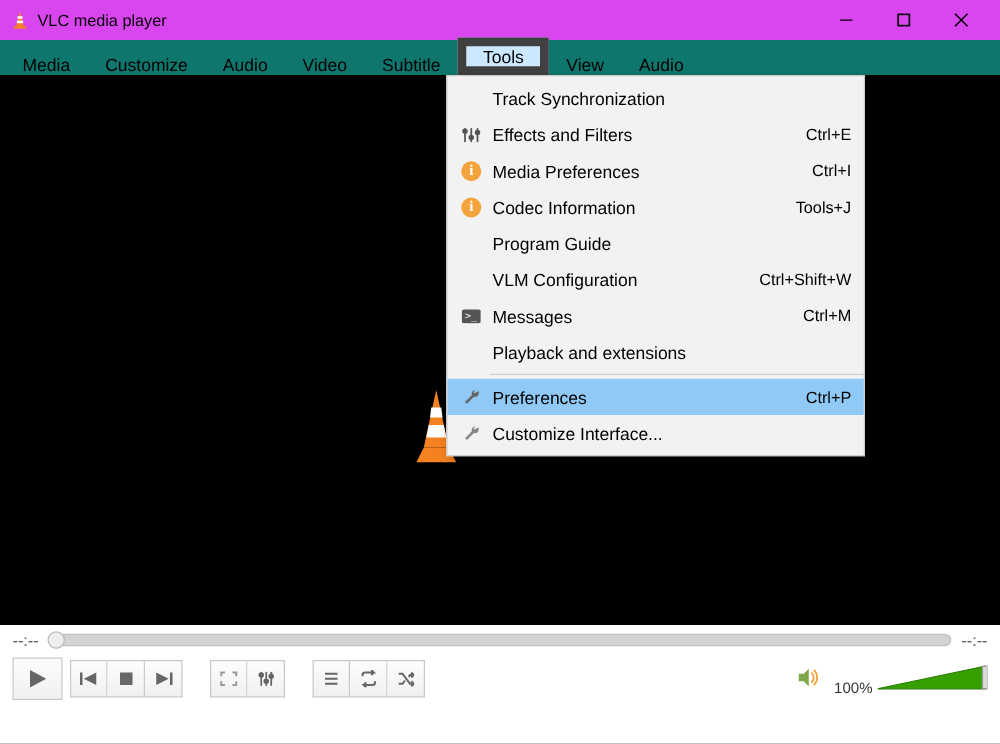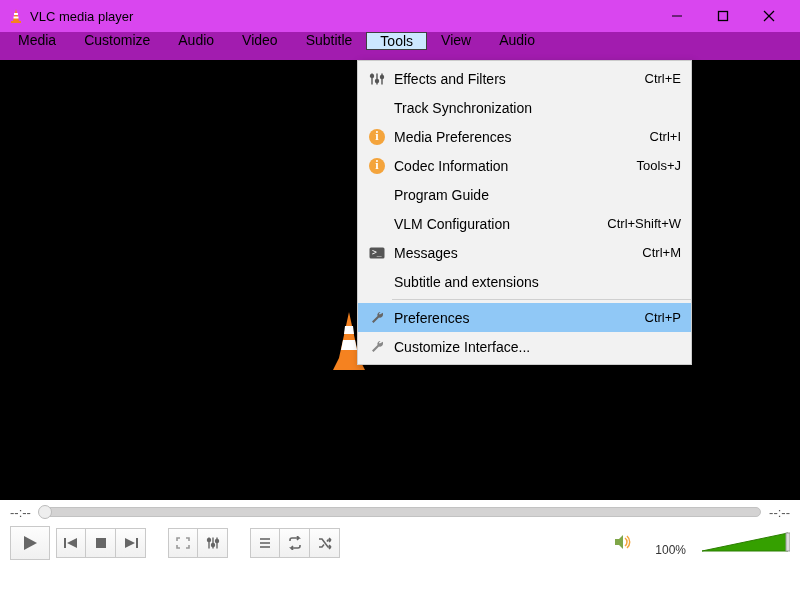--- a/index.html
+++ b/index.html
@@ -22,34 +22,34 @@
     .titlebar .app-icon { margin-right: 6px; display:flex; align-items:center; }
     .titlebar .title { flex: 1; font-size: 13px; }
     .win-btns { display: flex; gap: 0; }
     .win-btn {
       width: 46px; height: 30px; display:flex; align-items:center; justify-content:center;
       font-size: 14px; cursor: pointer;
     }
     .menubar {
       display: flex;
       height: 28px;
-      align-items: flex-start;
+      align-items: flex-end;
       padding: 0 4px;
-      background: #a21caf;
+      background: #0f766e;
       font-size: 14px;
     }
     .menubar .menu-item {
       padding: 0 14px;
       display: flex;
       align-items: center;
       cursor: pointer;
     }
     .menubar .menu-item.active {
       background: #cce8ff;
-      border: 1px solid #404040;
+      border: 7px solid #404040;
       padding: 0 13px;
     }
     .video-area {
       position: relative;
       background: #000;
       height: 440px;
       width: 100%;
     }
     .vlc-cone {
       position: absolute;
@@ -131,21 +131,21 @@
       color: #444;
     }
     .play-btn { width: 40px; height: 34px; }
     .sm-btn { width: 30px; }
     .btn-group { display:flex; }
     .btn-group .ctrl-btn { border-radius: 0; }
     .btn-group .ctrl-btn + .ctrl-btn { border-left: none; }
     .spacer-sm { width: 10px; }
     .spacer { flex: 1; }
     .vol {
-      display: flex; align-items: center; gap: 22px;
+      display: flex; align-items: center; gap: 10px;
     }
     .vol-label { font-size: 12px; color: #333; margin-bottom: -14px; margin-right: -6px;}
     .vol-tri {
       position: relative;
       width: 88px;
       height: 24px;
     }
     svg.icon { display:block; }
     .dd-icon .circle-i { width:16px;height:16px;border-radius:50%;background:#f4a43c;color:#fff;display:flex;align-items:center;justify-content:center;font-size:12px;font-weight:bold;font-family:georgia,serif;}
   </style>
@@ -199,41 +199,41 @@
       <polygon points="20,0 30,46 10,46" fill="#f58220"></polygon>
       <polygon points="16,14 24,14 25,22 15,22" fill="#fff"></polygon>
       <polygon points="14,28 26,28 28,38 12,38" fill="#fff"></polygon>
       <polygon points="4,58 36,58 30,46 10,46" fill="#f58220"></polygon>
     </svg>
   </div>
 </div>
 
 <div class="dropdown">
   <div class="dd-row">
+    <span class="dd-icon"></span>
+    <span class="dd-label">Track Synchronization</span>
+    <span class="dd-shortcut"></span>
+  </div>
+  <div class="dd-row">
     <span class="dd-icon">
       <svg width="16" height="14">
           <g stroke="#555" stroke-width="1.4" stroke-linecap="round">
             <line x1="3" y1="2" x2="3" y2="12"></line>
             <line x1="8" y1="2" x2="8" y2="12"></line>
             <line x1="13" y1="2" x2="13" y2="12"></line>
             <circle cx="3" cy="4" r="1.5" fill="#555"></circle>
             <circle cx="8" cy="9" r="1.5" fill="#555"></circle>
             <circle cx="13" cy="5" r="1.5" fill="#555"></circle>
           </g>
         </svg>
     </span>
     <span class="dd-label">Effects and Filters</span>
     <span class="dd-shortcut">Ctrl+E</span>
   </div>
   <div class="dd-row">
-    <span class="dd-icon"></span>
-    <span class="dd-label">Track Synchronization</span>
-    <span class="dd-shortcut"></span>
-  </div>
-  <div class="dd-row">
     <span class="dd-icon">
         <span class="circle-i">i</span>
       </span>
     <span class="dd-label">Media Preferences</span>
     <span class="dd-shortcut">Ctrl+I</span>
   </div>
   <div class="dd-row">
     <span class="dd-icon">
         <span class="circle-i">i</span>
       </span>
@@ -255,21 +255,21 @@
       <svg width="16" height="12">
           <rect x="0.5" y="0.5" width="15" height="11" rx="1.5" fill="#555"></rect>
           <text x="3" y="8" fill="#fff" font-size="8" font-family="monospace">&gt;_</text>
         </svg>
     </span>
     <span class="dd-label">Messages</span>
     <span class="dd-shortcut">Ctrl+M</span>
   </div>
   <div class="dd-row">
     <span class="dd-icon"></span>
-    <span class="dd-label">Subtitle and extensions</span>
+    <span class="dd-label">Playback and extensions</span>
     <span class="dd-shortcut"></span>
   </div>
   <div class="dd-sep"></div>
   <div class="dd-row highlighted">
     <span class="dd-icon">
       <svg width="14" height="14" viewBox="0 0 14 14">
           <path d="M13 3.5a3 3 0 0 1-4 3L3.5 12 2 10.5 7.5 5a3 3 0 0 1 3-4l-1.7 1.7.9.9L13 1.8z" fill="#666"></path>
         </svg>
     </span>
     <span class="dd-label">Preferences</span>

